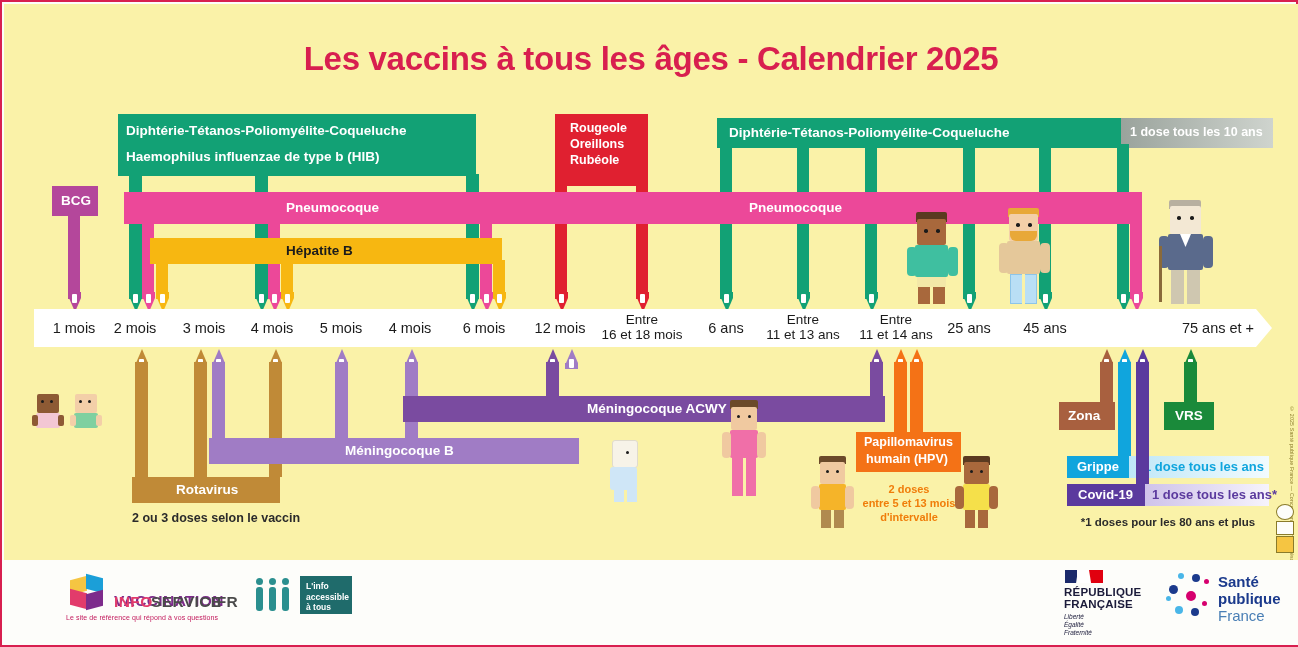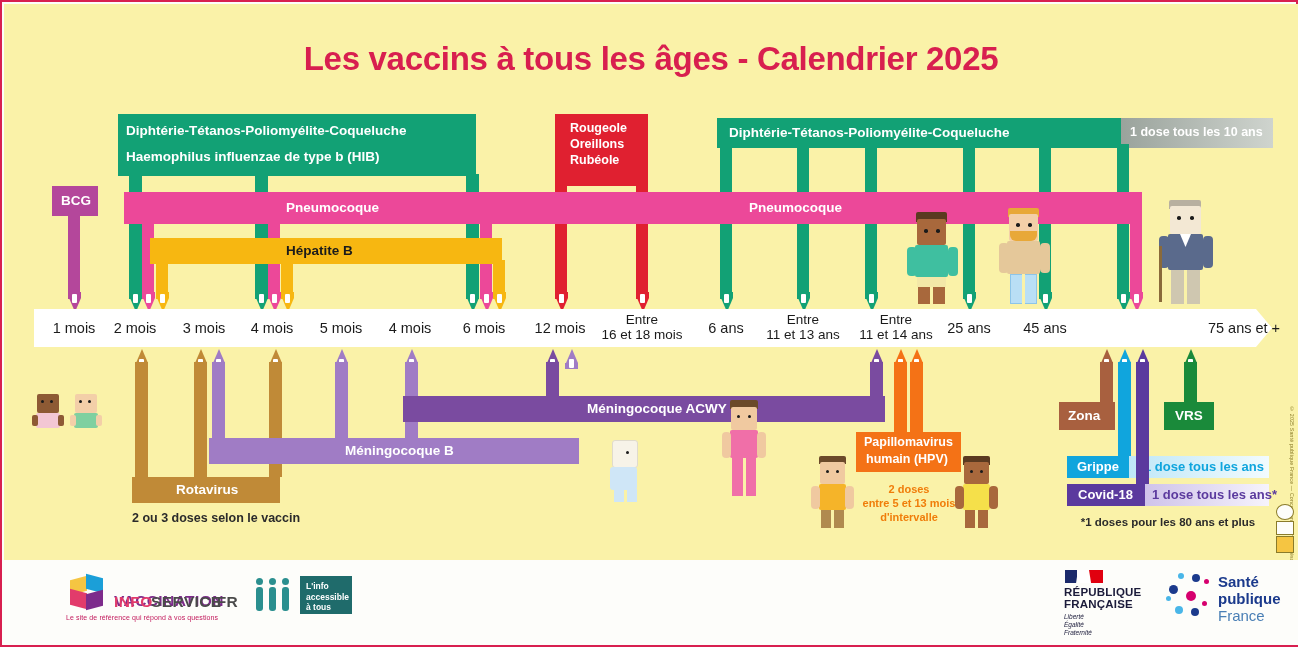--- a/index.html
+++ b/index.html
@@ -308,21 +308,21 @@
     <div class="tick-label two" style="left:839px;width:106px;">
       <span style="white-space:pre-line">Entre
 11 et 14 ans</span>
     </div>
     <div class="tick-label" style="left:928px;width:74px;">
       <span>25 ans</span>
     </div>
     <div class="tick-label" style="left:1004px;width:74px;">
       <span>45 ans</span>
     </div>
-    <div class="tick-label" style="left:1193px;width:94px;">
+    <div class="tick-label" style="left:1167px;width:94px;">
       <span>75 ans et +</span>
     </div>
 
     <div class="syr up" style="left:131px;top:345px;">
       <div class="tipu" style="border-bottom:14px solid #c08a37;"></div>
       <div class="body" style="height:6px;background:#c08a37;"></div>
       <div class="plunge" style="top:10px;"></div>
     </div>
     <div class="syr up" style="left:190px;top:345px;">
       <div class="tipu" style="border-bottom:14px solid #c08a37;"></div>
@@ -433,21 +433,21 @@
     <div class="bar-label" style="left:1171px;top:404px;font-size:13.5px;">VRS</div>
 
     <div class="conn" style="left:1114px;top:358px;width:13px;height:94px;background:#10a5dd;"></div>
     <div class="bar" style="left:1063px;top:452px;width:62px;height:22px;background:#10a5dd;"></div>
     <div class="bar-label" style="left:1073px;top:456px;font-size:13px;">Grippe</div>
     <div class="bar" style="left:1125px;top:452px;width:140px;height:22px;background:linear-gradient(to right,#bfe7f7,#f2fbfe);"></div>
     <div class="bar-label" style="left:1140px;top:456px;font-size:13px;color:#10a5dd;">1 dose tous les ans</div>
 
     <div class="conn" style="left:1132px;top:358px;width:13px;height:122px;background:#5b3a9e;"></div>
     <div class="bar" style="left:1063px;top:480px;width:78px;height:22px;background:#5b3a9e;"></div>
-    <div class="bar-label" style="left:1074px;top:484px;font-size:13px;">Covid-18</div>
+    <div class="bar-label" style="left:1074px;top:484px;font-size:13px;">Covid-19</div>
     <div class="bar" style="left:1141px;top:480px;width:124px;height:22px;background:linear-gradient(to right,#cfc3ea,#f6f3fc);"></div>
     <div class="bar-label" style="left:1148px;top:484px;font-size:13px;color:#5b3a9e;">1 dose tous les ans*</div>
     <div class="note" style="left:1063px;top:512px;width:202px;font-size:11.5px;">*1 doses pour les 80 ans et plus</div>
 
     <div class="fig" style="left:28px;top:390px;width:32px;height:40px;">
       <div style="left:5px;top:0;width:22px;height:19px;background:#8d5a34;border-radius:2px;"></div>
       <div style="left:9px;top:6px;width:3px;height:3px;background:#1b1b1b;border-radius:50%;"></div>
       <div style="left:18px;top:6px;width:3px;height:3px;background:#1b1b1b;border-radius:50%;"></div>
       <div style="left:4px;top:19px;width:24px;height:15px;background:#f3c7d4;border-radius:2px;"></div>
       <div style="left:0px;top:21px;width:6px;height:11px;background:#8d5a34;border-radius:2px;"></div>

